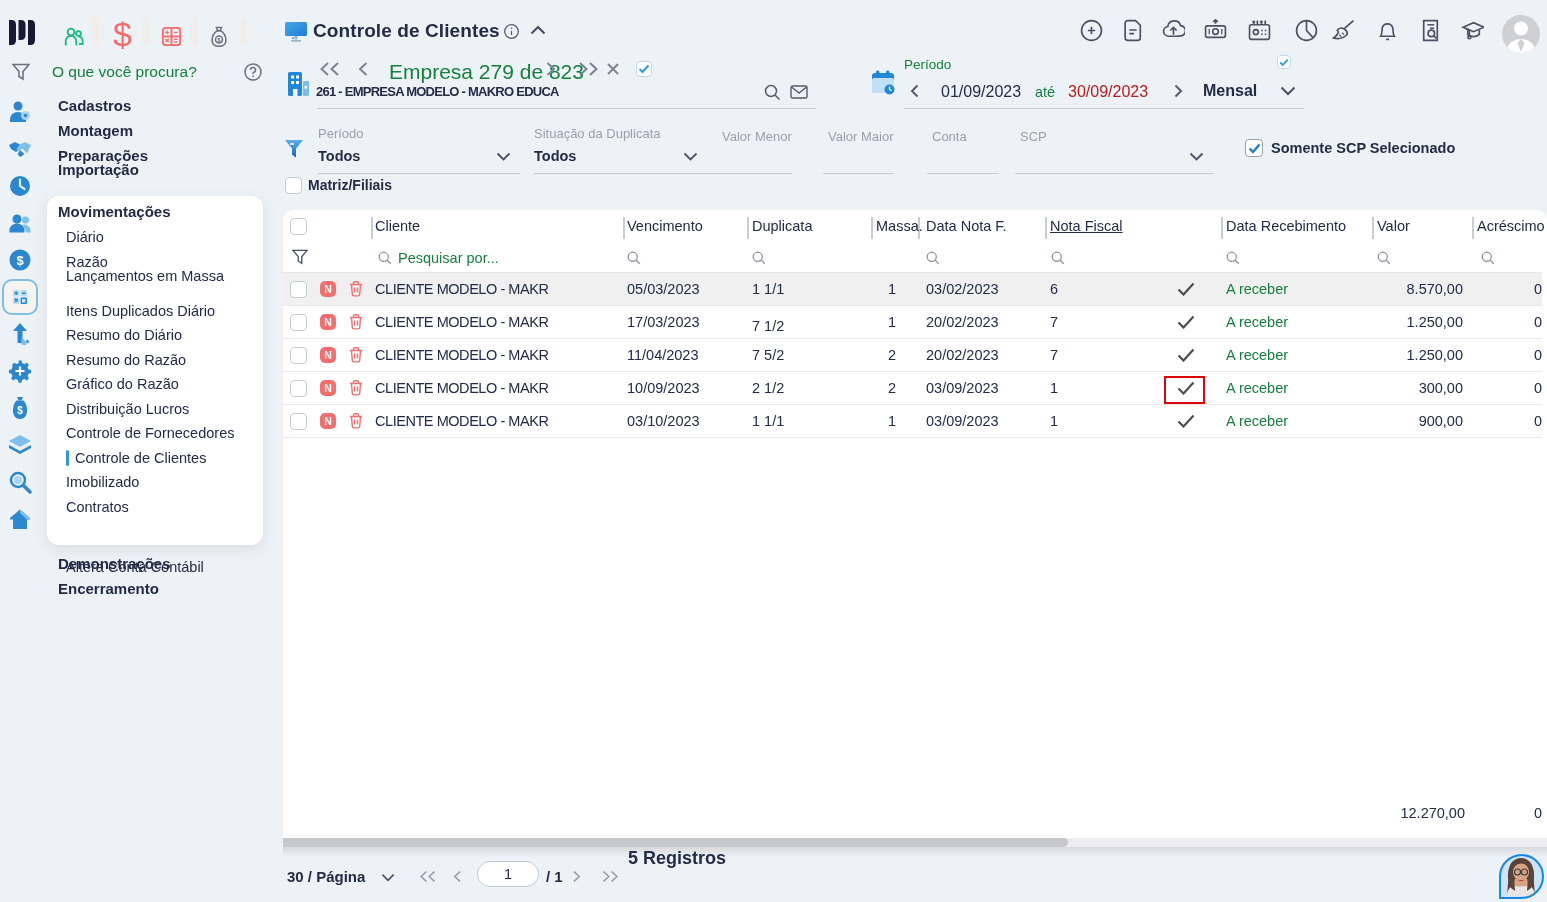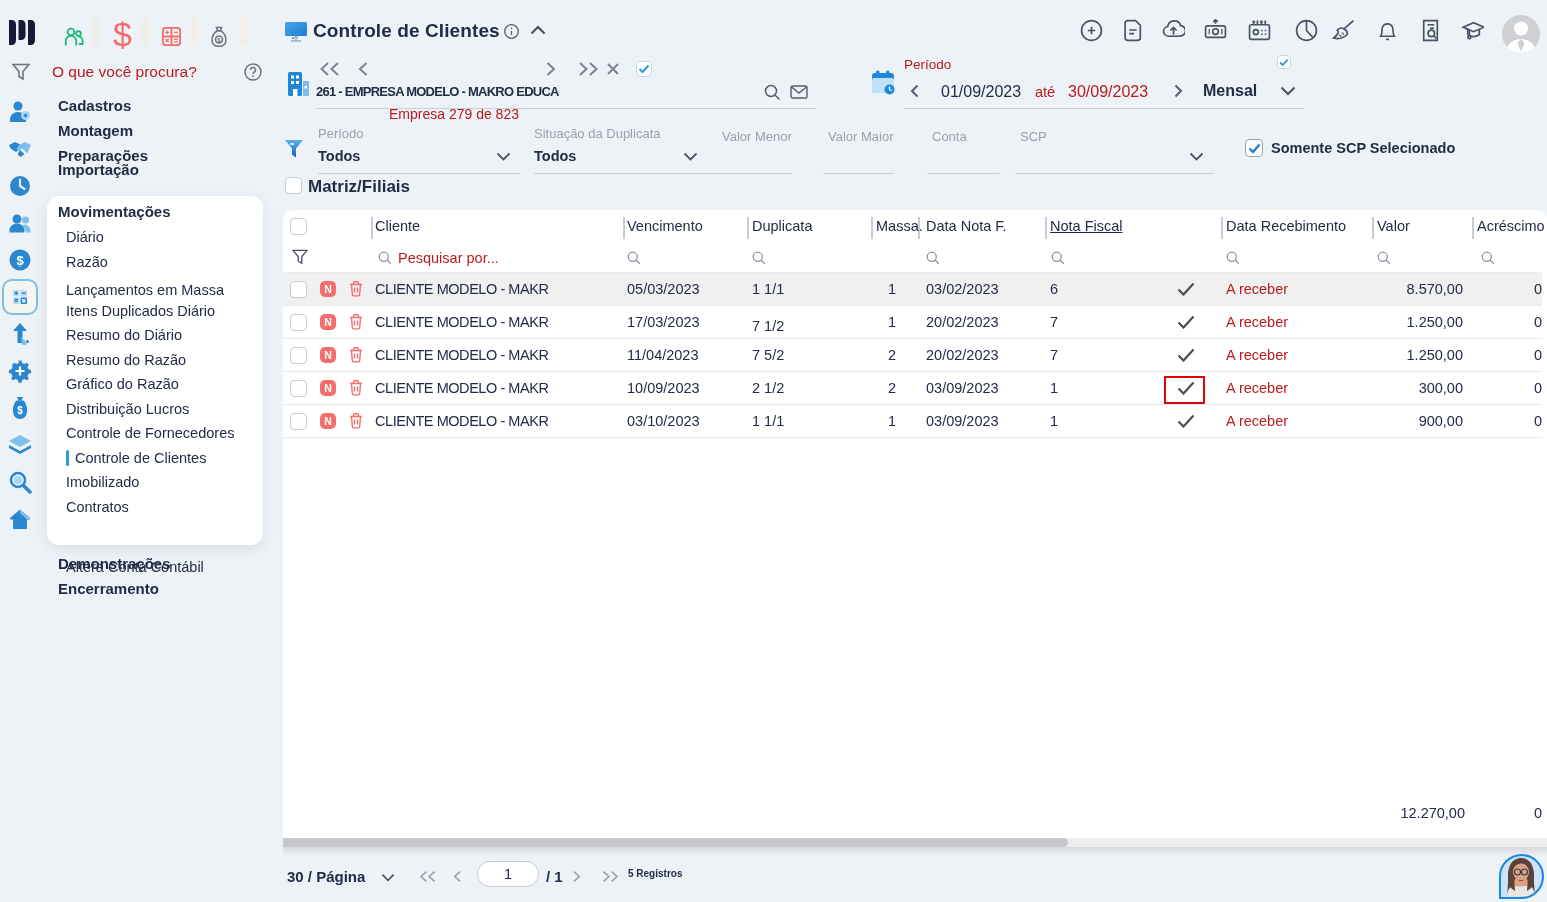--- a/index.html
+++ b/index.html
@@ -1,19 +1,19 @@
 <!DOCTYPE html>
 <html><head>
 <meta charset="utf-8">
 <style>
 * { margin:0; padding:0; box-sizing:border-box; }
 html,body { width:1547px; height:902px; overflow:hidden; }
 body { font-family:"Liberation Sans", sans-serif; background:#edf2f7; position:relative; color:#222c46; }
 .abs { position:absolute; }
-.grey { color:#b91c1c; }
+.grey { color:#15803d; }
 .bold { font-weight:bold; }
 svg { display:block; }
 
 .cb { position:absolute; width:17px; height:17px; border:1.5px solid #c6ccd4; border-radius:4px; background:#fff; }
 .cbc { position:absolute; width:16px; height:16px; border:1.5px solid #bcd9ef; border-radius:4px; background:#fff; }
 .cbc svg { position:absolute; left:1px; top:2px; }
 
 #panel { position:absolute; left:283px; top:210px; width:1264px; height:628px; background:#fff; border-radius:10px 10px 0 0; }
 .colsep { position:absolute; top:217px; width:1.5px; height:22px; background:#c9cdd5; }
 .hdr { position:absolute; top:218px; font-size:14.5px; color:#222c46; }
@@ -181,21 +181,21 @@
   </div>
 
 <div class="menu-b" style="top:97px;">Cadastros</div>
 <div class="menu-b" style="top:122px;">Montagem</div>
 <div class="menu-b" style="top:147px;">Preparações</div>
 <div class="menu-b" style="top:161px;">Importação</div>
 <div class="abs" style="left:47px; top:196px; width:216px; height:349px; background:#fff; border-radius:12px; box-shadow:0 4px 14px rgba(80,90,110,0.13);"></div>
 <div class="menu-b" style="top:203px; z-index:2;">Movimentações</div>
 <div class="menu-i" style="top:229px;">Diário</div>
 <div class="menu-i" style="top:254px;">Razão</div>
-<div class="menu-i" style="top:282px;">Lançamentos em Massa</div>
+<div class="menu-i" style="top:268px;">Lançamentos em Massa</div>
 <div class="menu-i" style="top:303px;">Itens Duplicados Diário</div>
 <div class="menu-i" style="top:327px;">Resumo do Diário</div>
 <div class="menu-i" style="top:352px;">Resumo do Razão</div>
 <div class="menu-i" style="top:376px;">Gráfico do Razão</div>
 <div class="menu-i" style="top:401px;">Distribuição Lucros</div>
 <div class="menu-i" style="top:425px;">Controle de Fornecedores</div>
 <div class="abs" style="left:66px; top:450px; width:3px; height:16px; background:#2d9bdb; border-radius:2px;"></div>
 <div class="menu-i" style="left:75px; top:450px;">Controle de Clientes</div>
 <div class="menu-i" style="top:474px;">Imobilizado</div>
 <div class="menu-i" style="top:499px;">Contratos</div>
@@ -347,21 +347,21 @@
 <div class="abs" id="comp-nav" style="left:318px; top:61px;">
 <svg width="24" height="16" viewBox="0 0 24 16" fill="none" stroke="#7c8494" stroke-width="2">
       <path d="M10 2 L3.5 8 L10 14 M20 2 L13.5 8 L20 14"></path>
     </svg>
 </div>
 <div class="abs" style="left:357px; top:61px;">
 <svg width="14" height="16" viewBox="0 0 14 16" fill="none" stroke="#7c8494" stroke-width="2">
       <path d="M9.5 2 L3 8 L9.5 14"></path>
     </svg>
 </div>
-<div class="abs grey" style="left:389px; top:60px; font-size:14px;margin-top:46px;">Empresa 279 de 823</div>
+<div class="abs grey" style="left:389px; top:60px; font-size:21px;">Empresa 279 de 823</div>
 <div class="abs" style="left:543px; top:61px;">
 <svg width="14" height="16" viewBox="0 0 14 16" fill="none" stroke="#7c8494" stroke-width="2">
       <path d="M4.5 2 L11 8 L4.5 14"></path>
     </svg>
 </div>
 <div class="abs" style="left:576px; top:61px;">
 <svg width="24" height="16" viewBox="0 0 24 16" fill="none" stroke="#7c8494" stroke-width="2">
       <path d="M4 2 L10.5 8 L4 14 M14 2 L20.5 8 L14 14"></path>
     </svg>
 </div>
@@ -468,21 +468,21 @@
     </svg>
   </div>
 <div class="ulne" style="left:1015px; top:173px; width:199px;"></div>
 <div class="abs" style="left:1245px; top:139px; width:18px; height:18px; border:1.2px solid #9aa1ad; border-radius:4px; background:#fff;">
     <svg style="position:absolute;left:2px;top:3px;" width="13" height="11" viewBox="0 0 13 11" fill="none" stroke="#1d7fd4" stroke-width="2.4">
       <path d="M1.5 5.5 L5 9 L11.5 1.5"></path>
     </svg>
   </div>
 <div class="abs" style="left:1271px; top:140px; font-size:14.5px; font-weight:bold;">Somente SCP Selecionado</div>
 <div class="cb" style="left:285px; top:177px;"></div>
-<div class="abs" style="left:308px; top:177px; font-size:17px; font-weight:bold;">Matriz/Filiais</div>
+<div class="abs" style="left:308px; top:177px; font-size:14px; font-weight:bold;">Matriz/Filiais</div>
 
 <div id="panel"></div>
 <div id="table">
     <div class="colsep" style="left:371px;"></div>
     <div class="colsep" style="left:623px;"></div>
     <div class="colsep" style="left:747px;"></div>
     <div class="colsep" style="left:871px;"></div>
     <div class="colsep" style="left:918px;"></div>
     <div class="colsep" style="left:1045px;"></div>
     <div class="colsep" style="left:1221px;"></div>
@@ -699,21 +699,21 @@
 <div class="abs" style="left:570px; top:870px;">
     <svg width="12" height="13" viewBox="0 0 14 16" fill="none" stroke="#9aa1ad" stroke-width="2">
       <path d="M4.5 2 L11 8 L4.5 14"></path>
     </svg>
   </div>
 <div class="abs" style="left:600px; top:870px;">
     <svg width="20" height="13" viewBox="0 0 24 16" fill="none" stroke="#9aa1ad" stroke-width="2">
       <path d="M4 2 L10.5 8 L4 14 M14 2 L20.5 8 L14 14"></path>
     </svg>
   </div>
-<div class="abs bold" style="left:628px; top:868px; font-size:10px;">5 Registros</div>
+<div class="abs bold" style="left:628px; top:848px; font-size:18px;">5 Registros</div>
 
 <div class="abs" style="left:1499px; top:854px; width:45px; height:45px; border-radius:50% 50% 50% 0; border:2.8px solid #1b87e0; background:#cce4f8; overflow:hidden;">
 <svg width="40" height="40" viewBox="0 0 40 40">
 <path d="M8 14 a12 12 0 0 1 24 0 l2 26 h-28 Z" fill="#5a4338"></path>
 <path d="M6 40 c0 -7 4 -10 8 -11 l12 0 c4 1 8 4 8 11 Z" fill="#e8e6e2"></path>
 <ellipse cx="20" cy="16" rx="8" ry="9" fill="#d8a287"></ellipse>
 <path d="M12 29 c2.5 2 13 2 16 0 l-2 -6 h-12 Z" fill="#d8a287"></path>
 <path d="M11 11 a9.5 8 0 0 1 18 0 l1 4 -2 -1 a8 6.5 0 0 0 -16 0 l-2 1 Z" fill="#5a4338"></path>
 <path d="M8 12 c-2 6 -1 16 2 20 l4 3 -1 -14 Z" fill="#5a4338"></path>
 <path d="M32 12 c2 6 1 16 -2 20 l-4 3 1 -14 Z" fill="#5a4338"></path>

